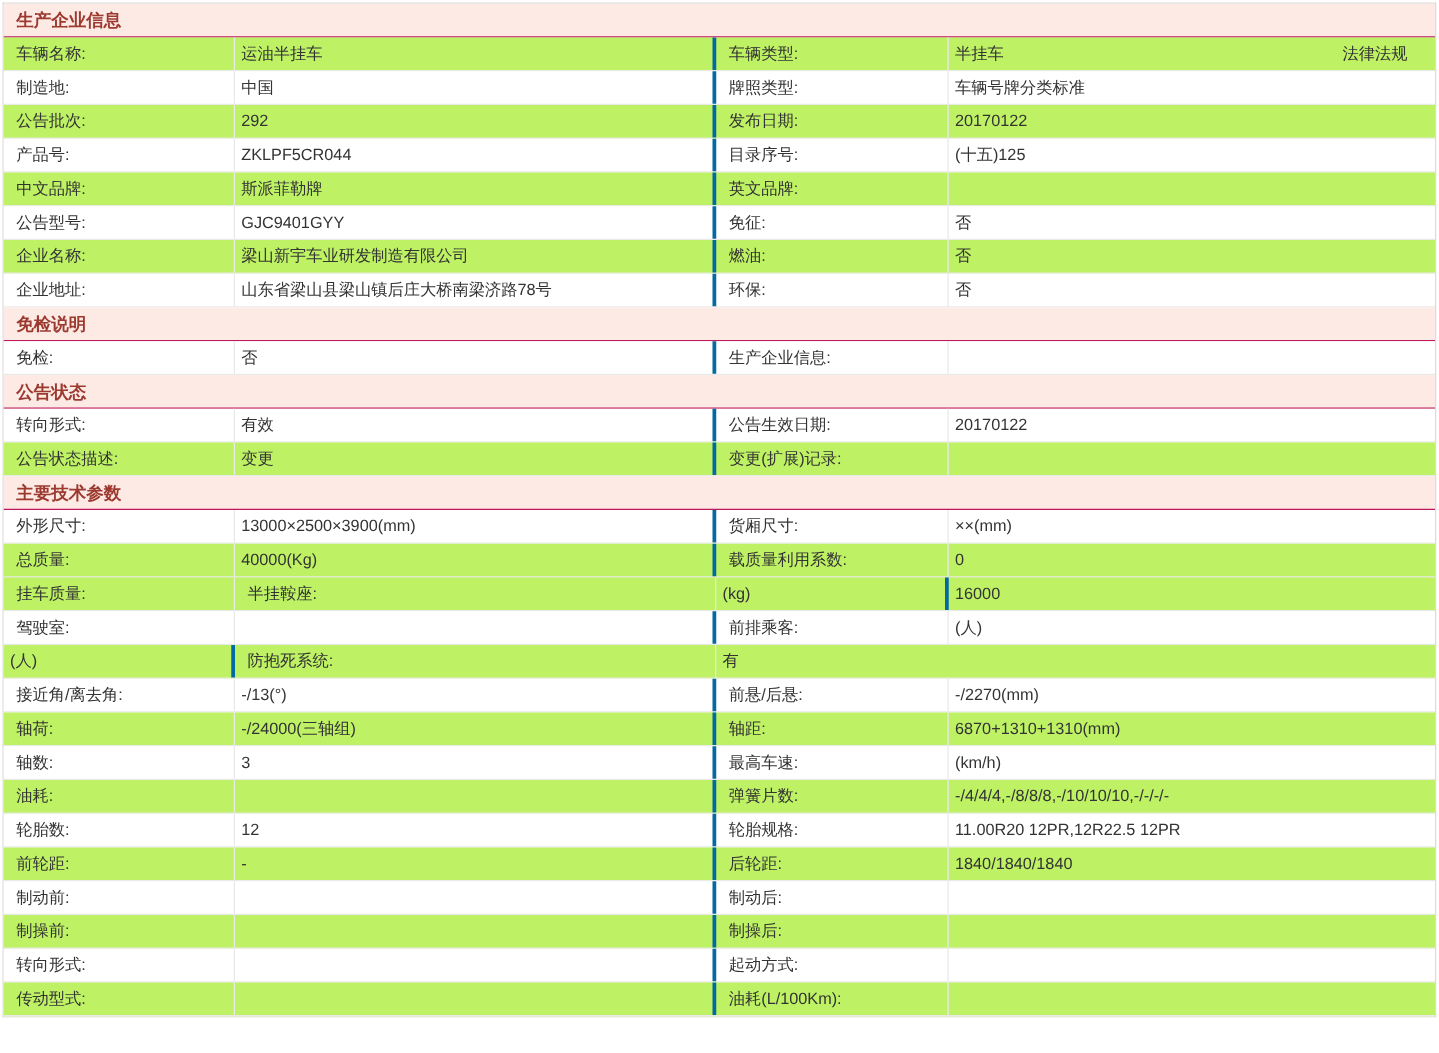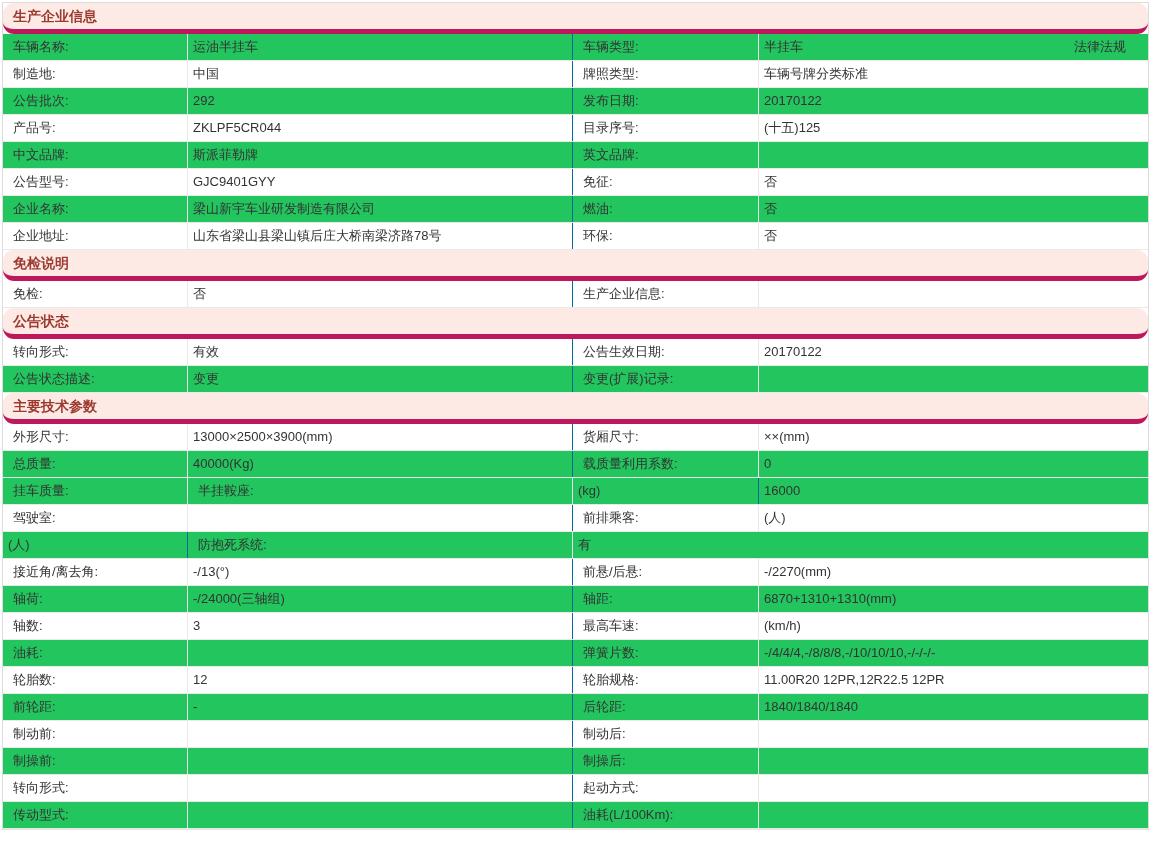--- a/index.html
+++ b/index.html
@@ -8,35 +8,35 @@
     font-family:"Liberation Sans","DejaVu Sans",sans-serif;
     font-size:13px;
   }
   .page-wrap{padding:2px 2px 0 2px;}
   .info-table{border:1px solid #dcdcdc;border-bottom:1px solid #e5e5e5;background:#fff;}
   .section-header{
     height:26px;line-height:26px;
     background:#fdeae5;color:#9c3a30;
     font-weight:bold;font-size:14px;
     padding-left:10px;
-    border-bottom:5px solid #be185d;
-    white-space:nowrap;overflow:hidden;border-radius:11px;
+    border-bottom:1px solid #be185d;
+    white-space:nowrap;overflow:hidden;
   }
   .row{
     display:grid;
     grid-template-columns:185px 385px 186px 1fr;
     height:26px;line-height:26px;
     border-bottom:1px solid #e9e9e9;
     background:#fff;
   }
-  .row.stripe{background:#22c55e;}
+  .row.stripe{background:#bef264;}
   .cell{white-space:nowrap;overflow:hidden;}
   .label-cell{padding-left:10px;border-right:1px solid #e9e9e9;}
   .value-cell{padding-left:5px;padding-right:6px;}
-  .value-cell.mid{border-right:1px solid #0369a1;}
+  .value-cell.mid{border-right:3px solid #0369a1;}
   .law-link{float:right;margin-right:16px;color:#333;cursor:pointer;text-decoration:none;}
 </style>
 </head>
 <body>
 
 <div class="page-wrap">
   <div class="info-table" id="info-table">
       <div class="section-header">生产企业信息</div>
       <div class="row stripe">
         <div class="cell label-cell"><span>车辆名称:</span></div>

